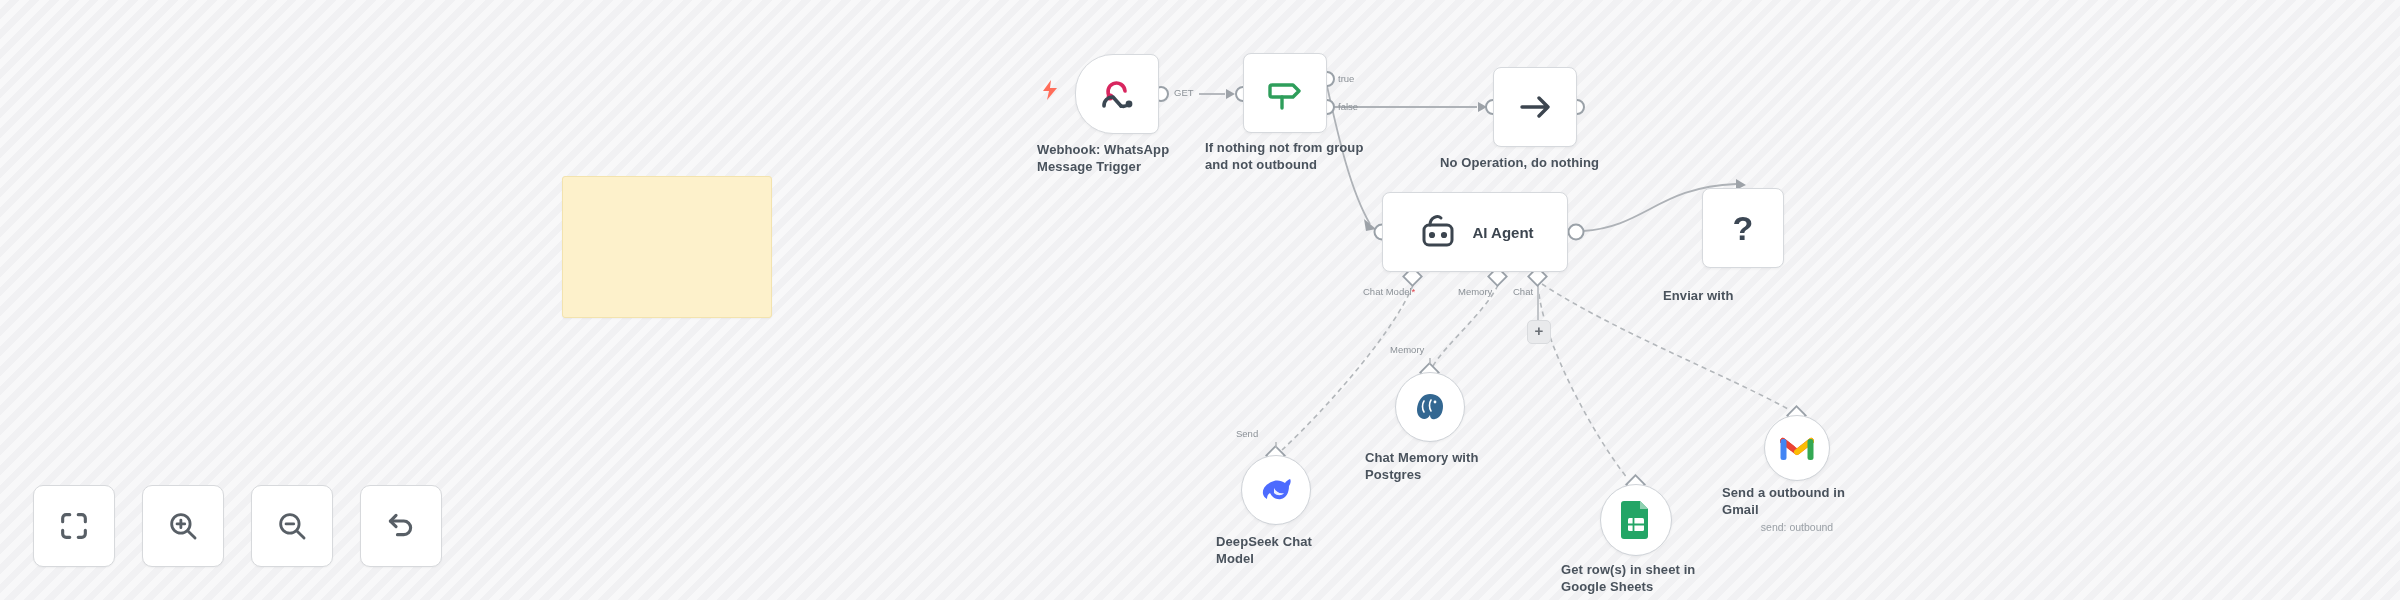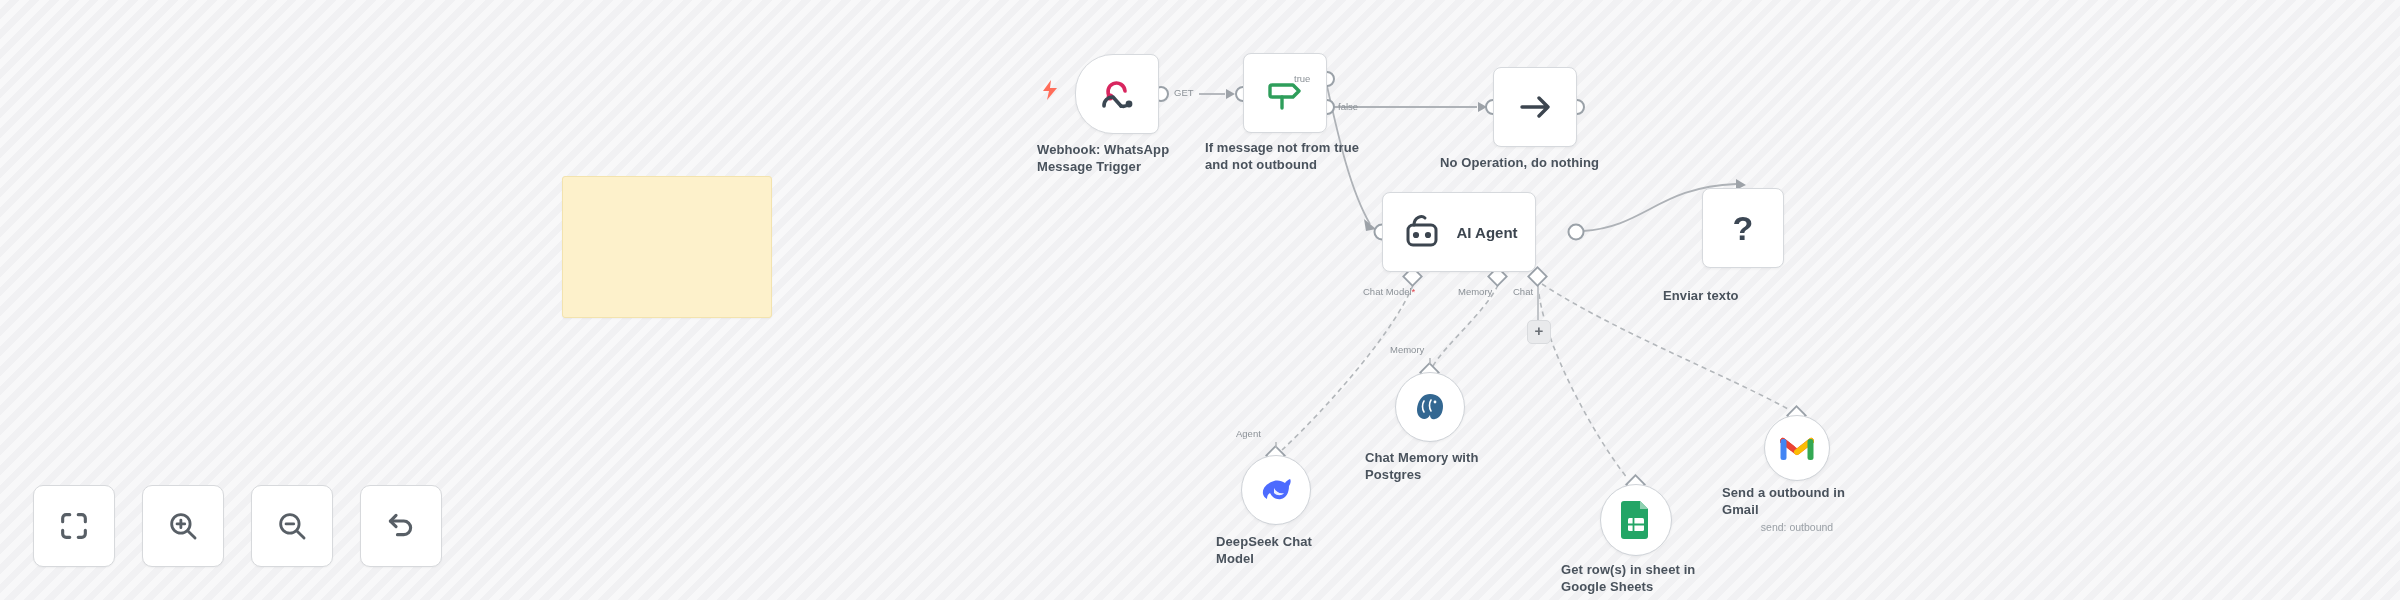--- a/index.html
+++ b/index.html
@@ -132,63 +132,63 @@
   <span class="edge-label" style="left:1174px;top:87px">GET</span>
 
   <div class="node" style="left:1243px;top:53px;width:84px;height:80px">
     <svg width="42" height="42" viewBox="-21 -21 42 42">
       <g fill="none" stroke="#2e9e5b" stroke-width="3.4" stroke-linejoin="round" stroke-linecap="round">
         <path d="M-13,-8 H8 L14,-2 L8,4 H-13 A2,2 0 0 1 -15,2 V-6 A2,2 0 0 1 -13,-8 Z"></path>
         <path d="M-3,4 V15"></path>
       </g>
     </svg>
   </div>
-  <div class="node-label" style="left:1205px;top:140px;width:160px">If message not from true and not outbound</div>
-  <span class="edge-label" style="left:1294px;top:73px">true</span>
+  <div class="node-label" style="left:1205px;top:140px;width:160px">If nothing not from group and not outbound</div>
+  <span class="edge-label" style="left:1338px;top:73px">true</span>
   <span class="edge-label" style="left:1338px;top:101px">false</span>
 
   <div class="node" style="left:1493px;top:67px;width:84px;height:80px">
     <svg width="40" height="40" viewBox="-20 -20 40 40">
       <g fill="none" stroke="#3c454f" stroke-width="3.4" stroke-linecap="round" stroke-linejoin="round">
         <path d="M-13,0 H13 M4,-9 L13,0 L4,9"></path>
       </g>
     </svg>
   </div>
   <div class="node-label" style="left:1440px;top:155px;width:200px">No Operation, do nothing</div>
 
-  <div class="node" style="left:1382px;top:192px;width:154px;height:80px">
+  <div class="node" style="left:1382px;top:192px;width:186px;height:80px">
     <svg width="44" height="44" viewBox="-22 -22 44 44">
       <g fill="none" stroke="#3c454f" stroke-width="3" stroke-linecap="round" stroke-linejoin="round">
         <rect x="-14" y="-7" width="28" height="20" rx="5"></rect>
         <path d="M-8,-7 C-8,-15 0,-17 3,-14"></path>
         <circle cx="-6" cy="3" r="1.6" fill="#3c454f"></circle>
         <circle cx="6" cy="3" r="1.6" fill="#3c454f"></circle>
       </g>
     </svg>
     <span class="agent-title">AI Agent</span>
   </div>
   <div class="port-label" style="left:1363px;top:286px;width:100px">
     <span>Chat Model</span><span class="req">*</span>
   </div>
   <div class="port-label" style="left:1458px;top:286px;width:80px">Memory</div>
   <div class="port-label" style="left:1513px;top:286px;width:50px">Chat</div>
   <div class="plus-btn">+</div>
 
   <div class="node" style="left:1702px;top:188px;width:82px;height:80px">
     <span class="qmark">?</span>
   </div>
-  <div class="node-label" style="left:1663px;top:288px;width:160px">Enviar texto</div>
+  <div class="node-label" style="left:1663px;top:288px;width:160px">Enviar with</div>
 
   <div class="node-circle" style="left:1241px;top:455px;width:70px;height:70px">
     <svg width="36" height="36" viewBox="-18 -18 36 36">
       <path d="M13,-4 C15,-7 15,-10 14,-11 C12,-10 10,-9 9,-7 C6,-9 2,-10 -2,-9 C-9,-7 -14,-2 -13,4 C-12.5,6 -11,8 -9,9 C-9,6 -8,4 -6,3 C-4,7 0,10 5,9 C10,8 13,3 13,-4 Z" fill="#4d6bfe"></path>
       <path d="M-2,-2 C0,2 4,4 8,3 C6,6 1,6 -2,3 Z" fill="#ffffff" opacity=".9"></path>
     </svg>
   </div>
-  <div class="port-label" style="left:1236px;top:428px;width:80px">Agent</div>
+  <div class="port-label" style="left:1236px;top:428px;width:80px">Send</div>
   <div class="node-label" style="left:1216px;top:534px;width:120px">DeepSeek Chat Model</div>
 
   <div class="node-circle" style="left:1395px;top:372px;width:70px;height:70px">
     <svg width="34" height="34" viewBox="-17 -17 34 34">
       <path d="M0,-13 C8,-13 13,-8 13,-1 C13,6 10,11 5,12 C2,13 0,11 0,8 C-2,12 -6,13 -9,11 C-13,9 -14,3 -12,-3 C-10,-9 -6,-13 0,-13 Z" fill="#336791"></path>
       <path d="M-6,-6 C-8,-3 -8,2 -6,5" stroke="#ffffff" stroke-width="1.6" fill="none" stroke-linecap="round"></path>
       <path d="M1,-7 C-1,-4 -1,1 1,4" stroke="#ffffff" stroke-width="1.6" fill="none" stroke-linecap="round"></path>
       <circle cx="5" cy="-5" r="1.4" fill="#ffffff"></circle>
     </svg>
   </div>

